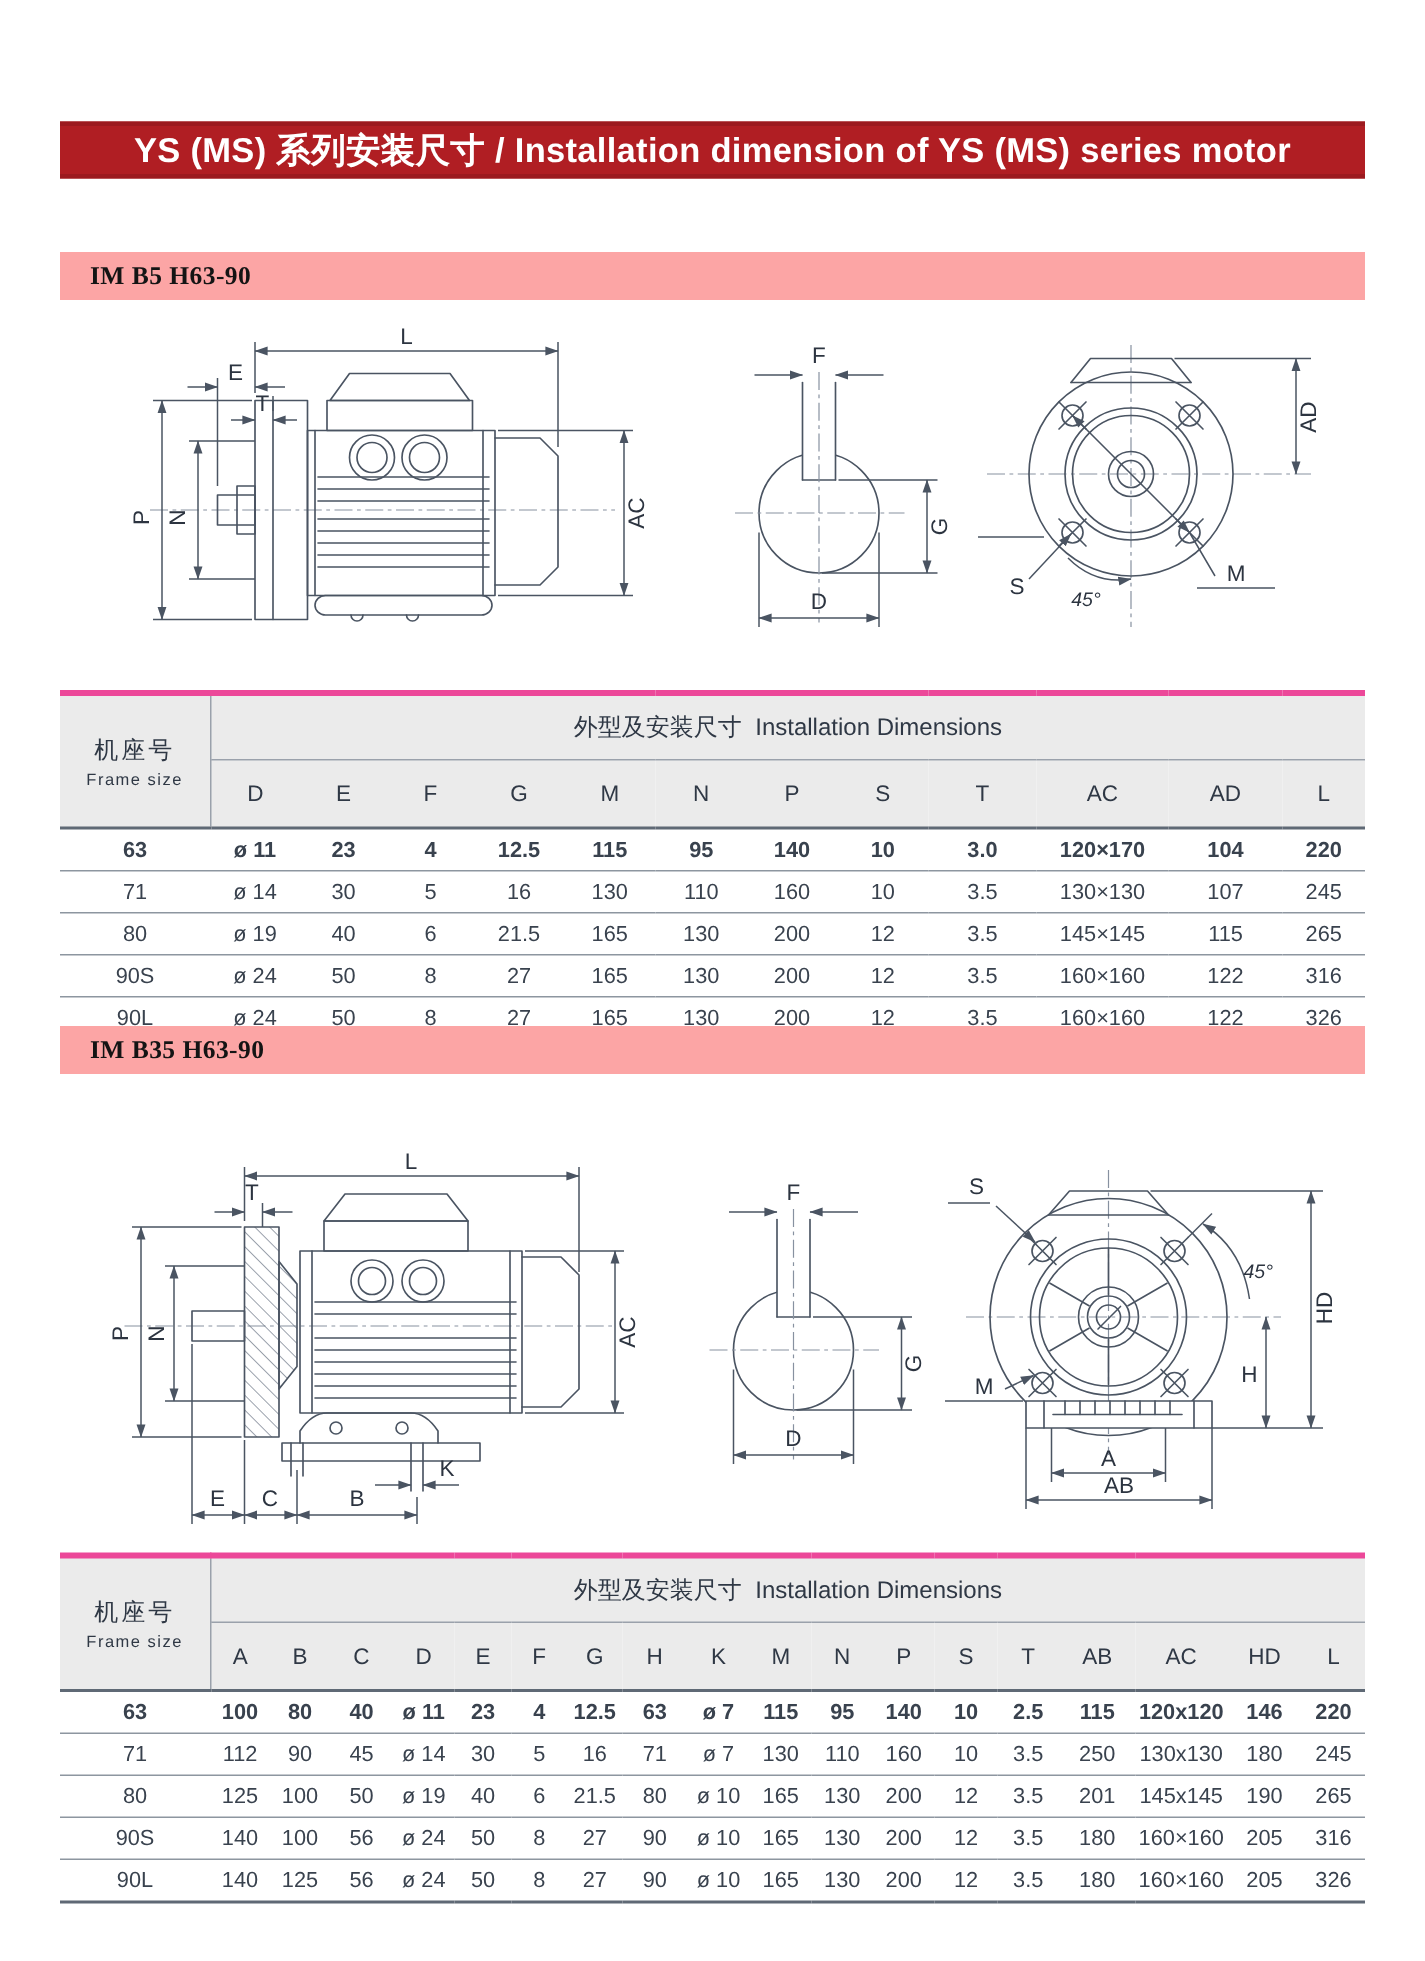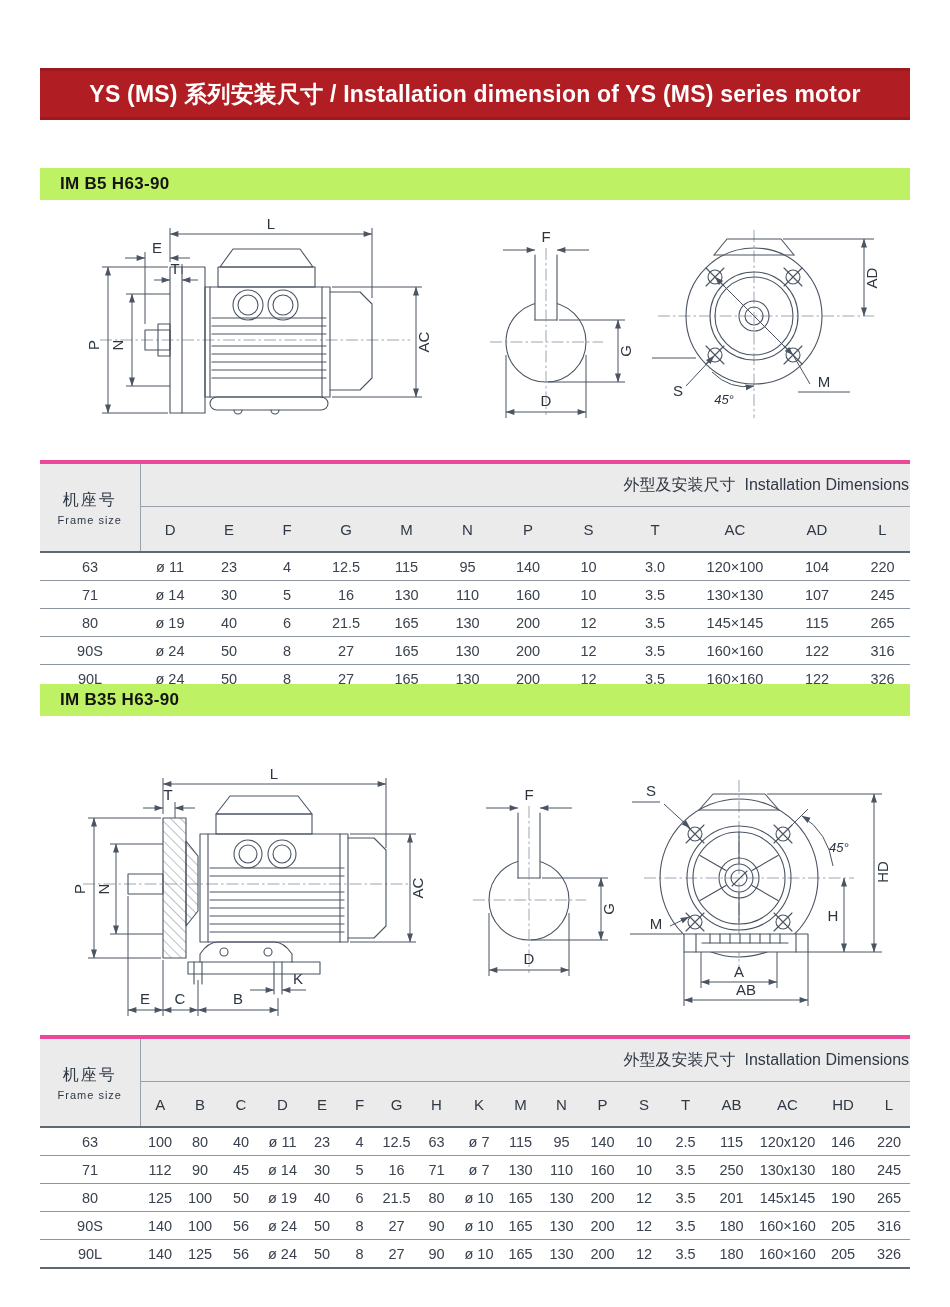--- a/index.html
+++ b/index.html
@@ -1,46 +1,46 @@
 <!DOCTYPE html>
 <html><head>
 <meta charset="utf-8">
 <style>
   html,body{margin:0;padding:0;background:#fff;}
   body{width:950px;height:1307px;position:relative;font-family:"Liberation Sans",sans-serif;overflow:hidden;}
-  .banner{position:absolute;left:40px;top:68px;width:870px;height:52px;box-sizing:border-box;
+  .banner{position:absolute;left:40px;top:81px;width:870px;height:38px;box-sizing:border-box;
           background:#b01e23;border-top:3px solid #9c1a1f;border-bottom:3px solid #9c1a1f;
           display:flex;align-items:center;justify-content:center;}
   .banner h1{margin:0;color:#ffffff;font-size:23px;font-weight:bold;letter-spacing:.2px;white-space:nowrap;}
-  .section-bar{position:absolute;left:40px;width:870px;height:32px;background:#bef264;
-               display:flex;align-items:center;}
+  .section-bar{position:absolute;left:40px;width:870px;height:32px;background:#fca5a5;
+               display:flex;align-items:center;font-family:Liberation Serif, serif;}
   .section-bar span{font-size:17px;font-weight:bold;color:#141414;padding-left:20px;letter-spacing:.3px;}
   #bar-b5{top:168px;} #bar-b35{top:684px;}
 
   .draw{position:absolute;}
   .ln{stroke:#49536100;}
   svg .ln{stroke:#4a5462;fill:none;stroke-width:1.1;stroke-linejoin:round;stroke-linecap:round;}
   svg .dm{stroke:#4a5462;fill:none;stroke-width:1;}
   svg .cl{stroke:#8791a0;fill:none;stroke-width:.8;stroke-dasharray:12 3 2.5 3;}
   svg text{font-family:"Liberation Sans",sans-serif;font-size:15px;fill:#2c3440;}
   svg text.deg{font-size:13px;font-style:italic;}
 
   table.dim-table{position:absolute;left:40px;width:870px;border-collapse:collapse;table-layout:fixed;
                   border-top:4px solid #ec4899;border-bottom:2px solid #5f6975;}
   #t-b5{top:460px;} #t-b35{top:1035px;}
   .dim-table thead th{background:#ebebeb;font-weight:normal;color:#2f3845;}
   .dim-table .frame-h{border-right:1px solid #9aa1ab;vertical-align:middle;}
   .dim-table .frame-h .zh{font-size:16px;letter-spacing:2px;}
   .dim-table .frame-h .en{font-size:11px;letter-spacing:1px;margin-top:3px;}
-  .dim-table .group-h{border-bottom:1px solid #9aa1ab;font-size:16px;height:40px;text-align:right;}
+  .dim-table .group-h{border-bottom:1px solid #9aa1ab;font-size:16px;height:40px;}
   .dim-table .group-h .en{margin-left:9px;}
   .dim-table .col-h{font-size:15px;height:42px;}
   .dim-table tbody td{height:25px;text-align:center;font-size:14.5px;color:#39424e;
                       border-top:1px solid #8d96a0;background:#fff;white-space:nowrap;}
-  .dim-table tbody tr:first-child td{border-top:2px solid #5f6975;}
+  .dim-table tbody tr:first-child td{border-top:2px solid #5f6975;font-weight:bold;}
 </style>
 </head>
 <body>
 
 <div class="banner">
   <h1>YS (MS) 系列安装尺寸 / Installation dimension of YS (MS) series motor</h1>
 </div>
 
 <div class="section-bar" id="bar-b5">
   <span>IM B5 H63-90</span>
@@ -213,21 +213,21 @@
         <td>63</td>
         <td>ø 11</td>
         <td>23</td>
         <td>4</td>
         <td>12.5</td>
         <td>115</td>
         <td>95</td>
         <td>140</td>
         <td>10</td>
         <td>3.0</td>
-        <td>120×100</td>
+        <td>120×170</td>
         <td>104</td>
         <td>220</td>
       </tr>
       <tr>
         <td>71</td>
         <td>ø 14</td>
         <td>30</td>
         <td>5</td>
         <td>16</td>
         <td>130</td>

